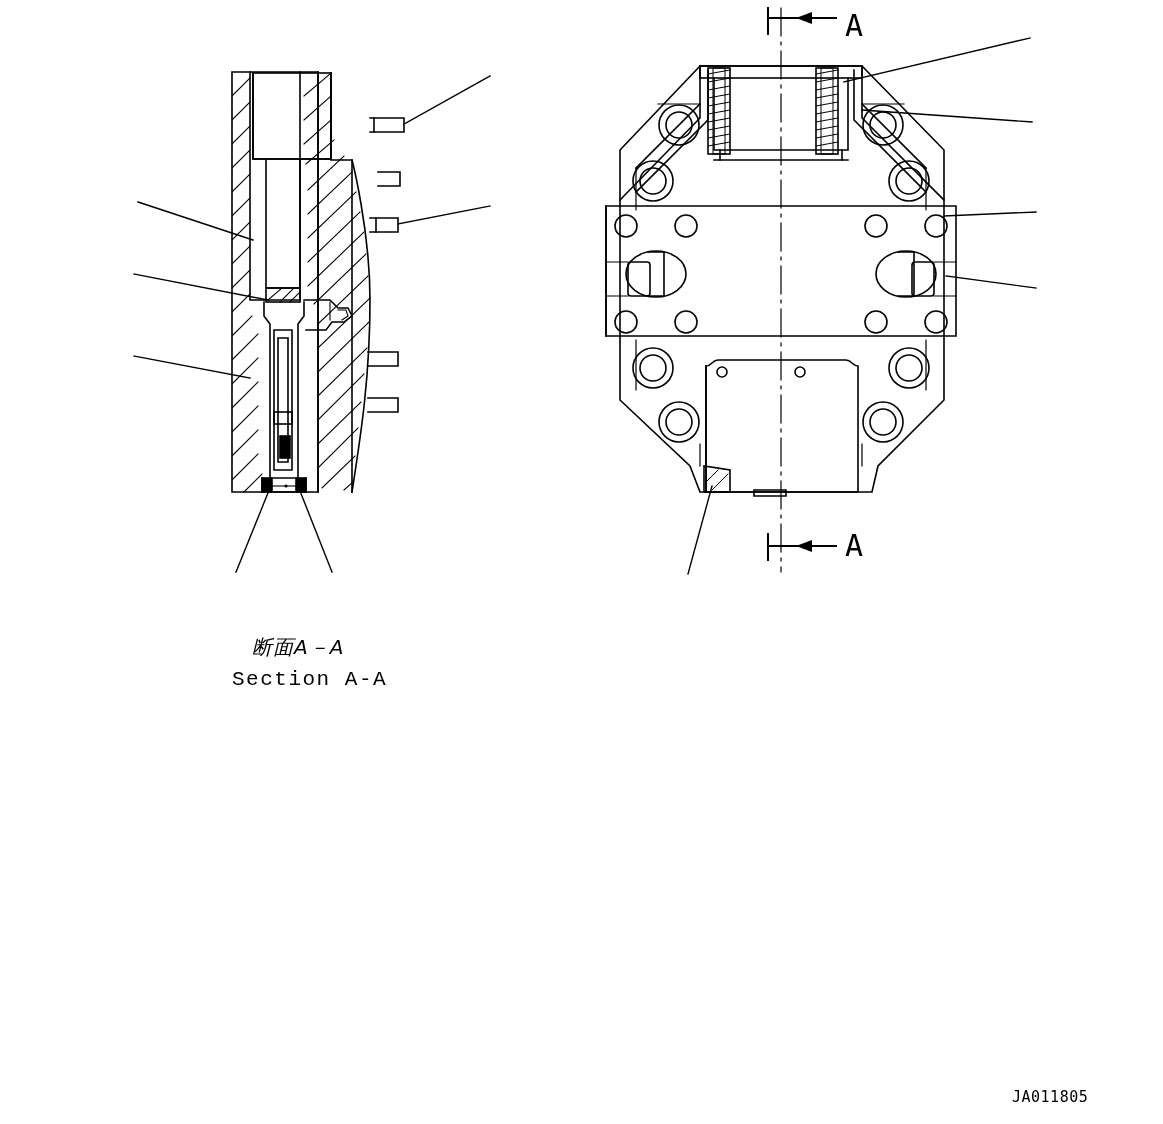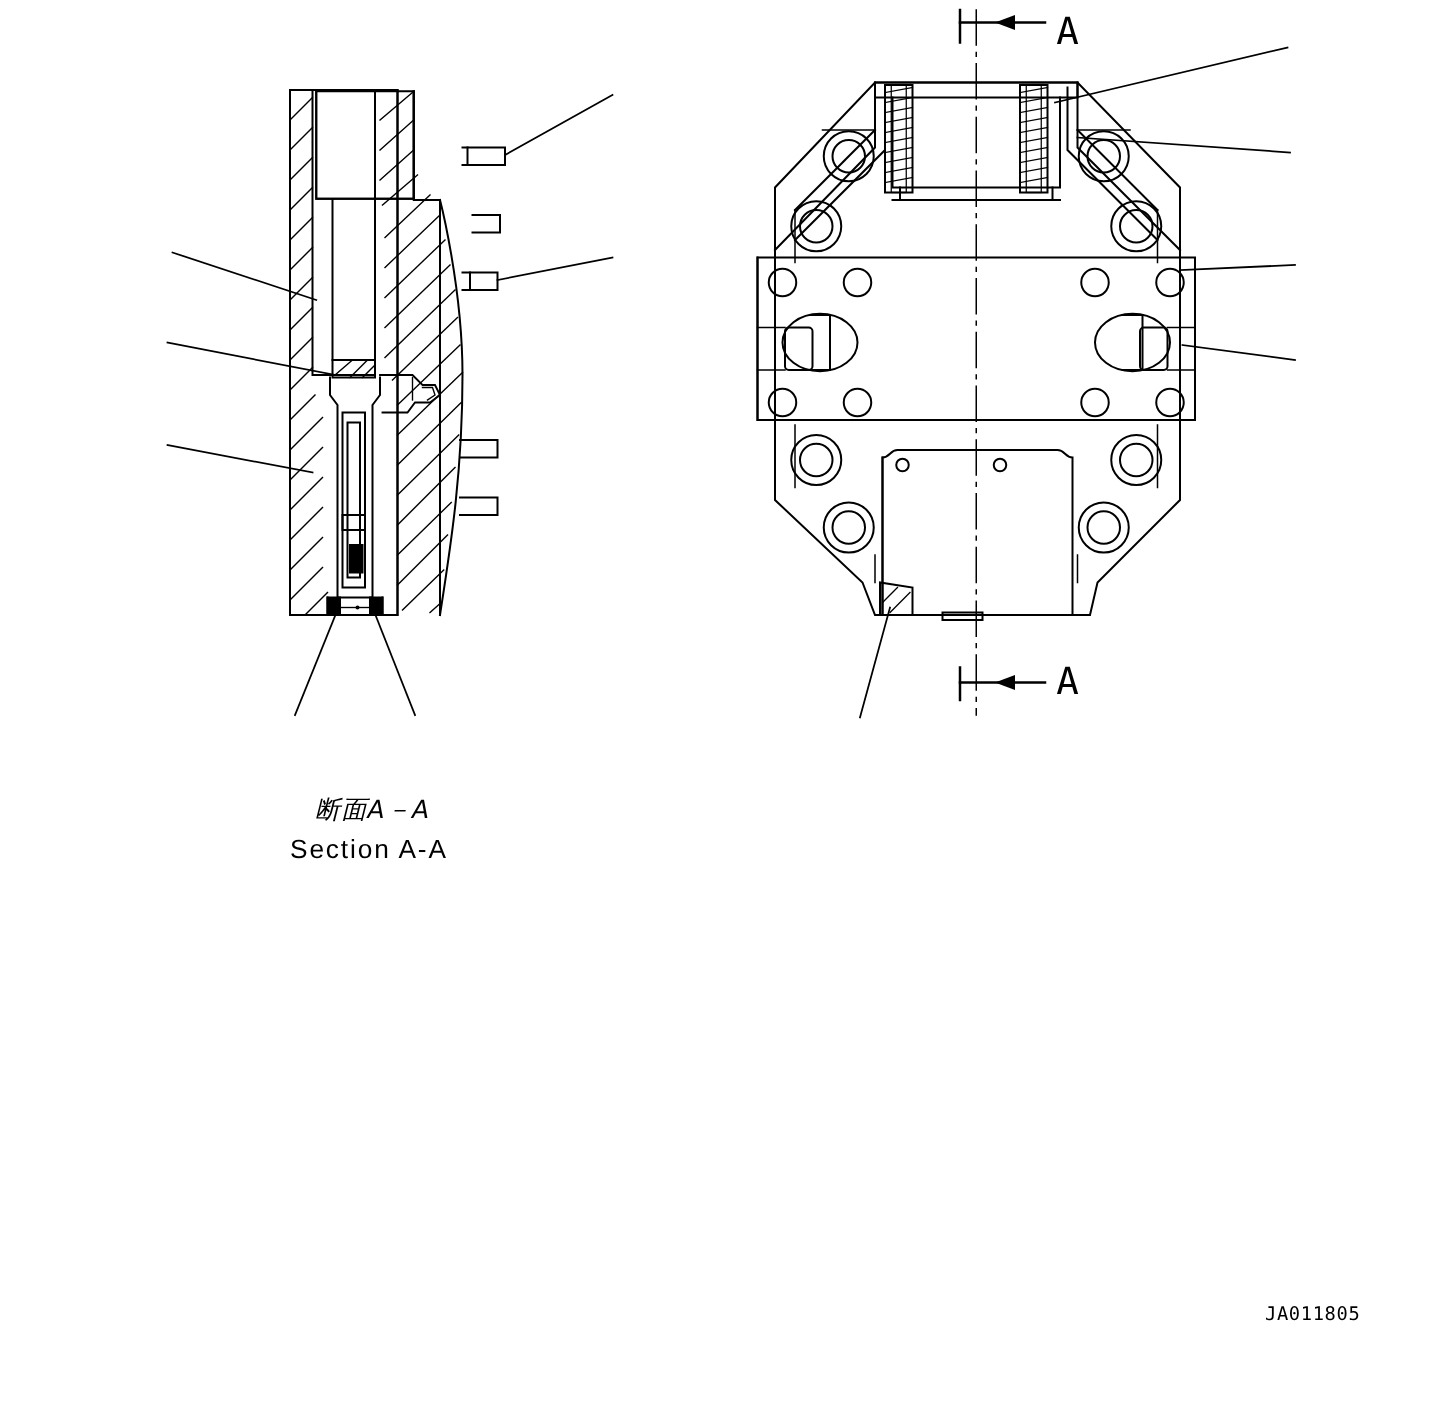--- a/index.html
+++ b/index.html
@@ -29,27 +29,27 @@
     left: 252px;
     top: 634px;
     font-family: "DejaVu Sans", sans-serif;
     font-size: 20px;
     letter-spacing: 1px;
     font-style: italic;
   }
   #section-caption-en {
     left: 232px;
     top: 668px;
-    font-family: Liberation Sans, sans-serif;
+    font-family: Liberation Mono, monospace;
     font-size: 21px;
     letter-spacing: 1.5px;
   }
   #drawing-number {
     left: 1012px;
-    top: 1042px;
+    top: 1088px;
     font-family: "DejaVu Sans Mono", monospace;
     font-size: 15px;
     letter-spacing: 0.5px;
     text-align: center;
   }
   .marker-letter {
     font-family: "DejaVu Sans Mono", monospace;
     font-size: 30px;
   }
   #marker-top {

